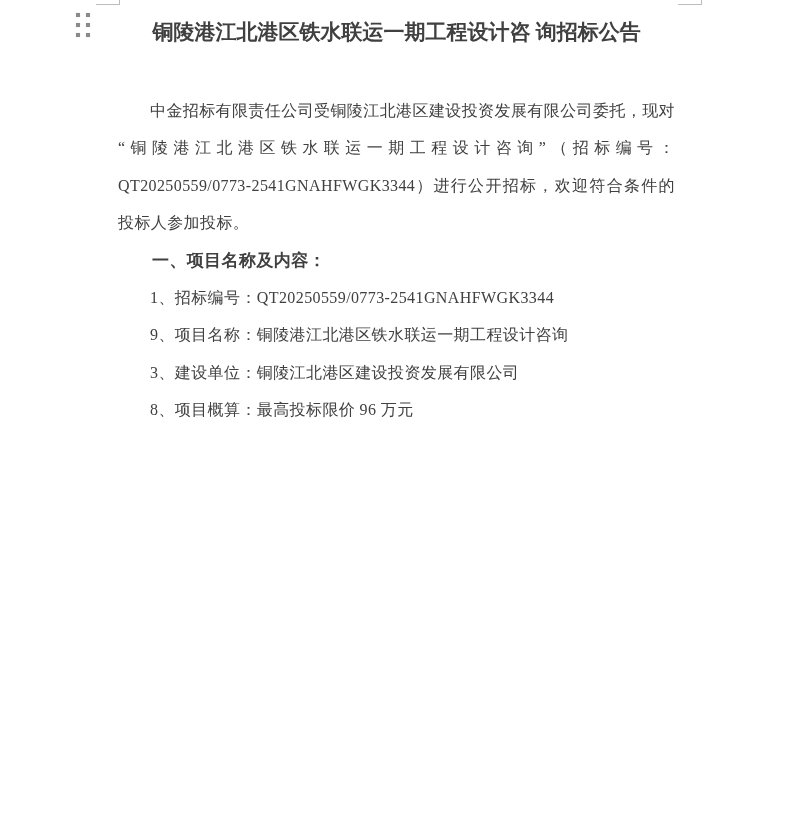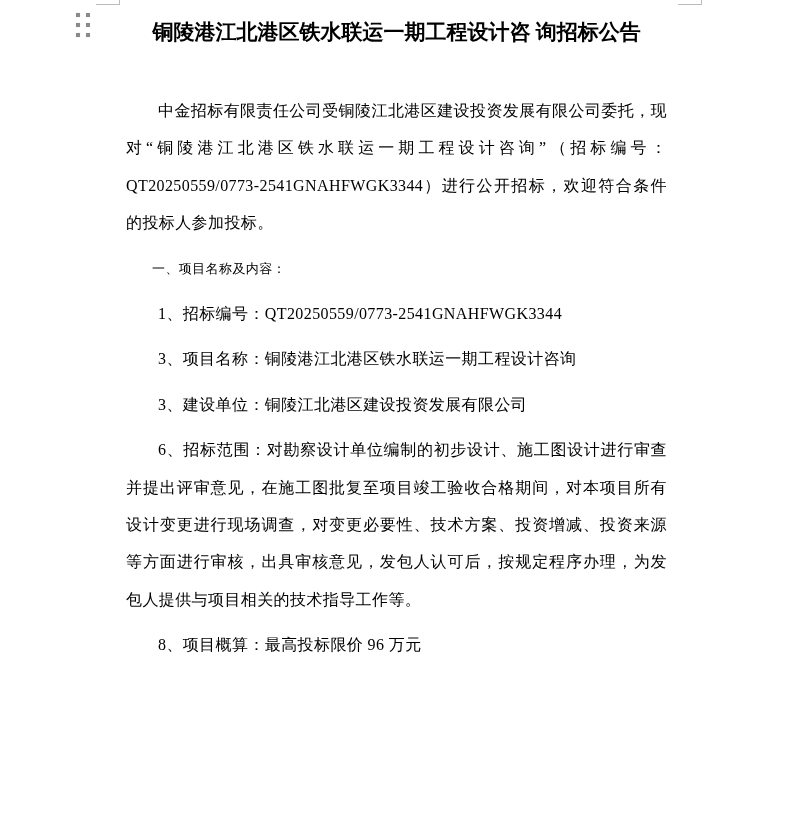--- a/index.html
+++ b/index.html
@@ -7,21 +7,21 @@
     padding: 0;
     background: #ffffff;
   }
   .page {
     position: relative;
     width: 792px;
     height: 830px;
     background: #ffffff;
     overflow: hidden;
     font-family: "Liberation Serif", "DejaVu Serif", serif;
-    color: #000000;
+    color: #404040;
   }
   
   .corner-mark {
     position: absolute;
     top: 0;
     width: 23px;
     height: 4px;
     border-bottom: 1px solid #bcbcbc;
     border-right: 1px solid #bcbcbc;
   }
@@ -60,26 +60,26 @@
     text-align: center;
     margin: 13px 0 41px 0;
     white-space: nowrap;
   }
   .body-text {
     font-size: 16px;
     line-height: 37.4px;
     letter-spacing: 0.4px;
     text-align: justify;
     text-indent: 2em;
-    margin: 8px;
+    margin: 0;
     word-break: break-word;
   }
   .section-heading {
-    font-weight: normal;
-    font-size: 13px;
+    font-weight: bold;
+    font-size: 17px;
   }
 </style>
 </head>
 <body>
 
 <div class="page">
 
   <div class="corner-mark left"></div>
   <div class="corner-mark right"></div>
 
@@ -93,20 +93,19 @@
   </div>
 
   <div class="content">
     <h1 class="doc-title">铜陵港江北港区铁水联运一期工程设计咨 询招标公告</h1>
 
     <p class="body-text">中金招标有限责任公司受铜陵江北港区建设投资发展有限公司委托，现对“铜陵港江北港区铁水联运一期工程设计咨询”（招标编号：QT20250559/0773-2541GNAHFWGK3344）进行公开招标，欢迎符合条件的投标人参加投标。</p>
 
     <p class="body-text section-heading">一、项目名称及内容：</p>
 
     <p class="body-text">1、招标编号：QT20250559/0773-2541GNAHFWGK3344</p>
-    <p class="body-text">3、项目名称：铜陵港江北港区铁水联运一期工程设计咨询</p>
+    <p class="body-text">9、项目名称：铜陵港江北港区铁水联运一期工程设计咨询</p>
     <p class="body-text">3、建设单位：铜陵江北港区建设投资发展有限公司</p>
-    <p class="body-text">6、招标范围：对勘察设计单位编制的初步设计、施工图设计进行审查并提出评审意见，在施工图批复至项目竣工验收合格期间，对本项目所有设计变更进行现场调查，对变更必要性、技术方案、投资增减、投资来源等方面进行审核，出具审核意见，发包人认可后，按规定程序办理，为发包人提供与项目相关的技术指导工作等。</p>
     <p class="body-text">8、项目概算：最高投标限价 96 万元</p>
 
   </div>
 
 </div>
 
 </body></html>

